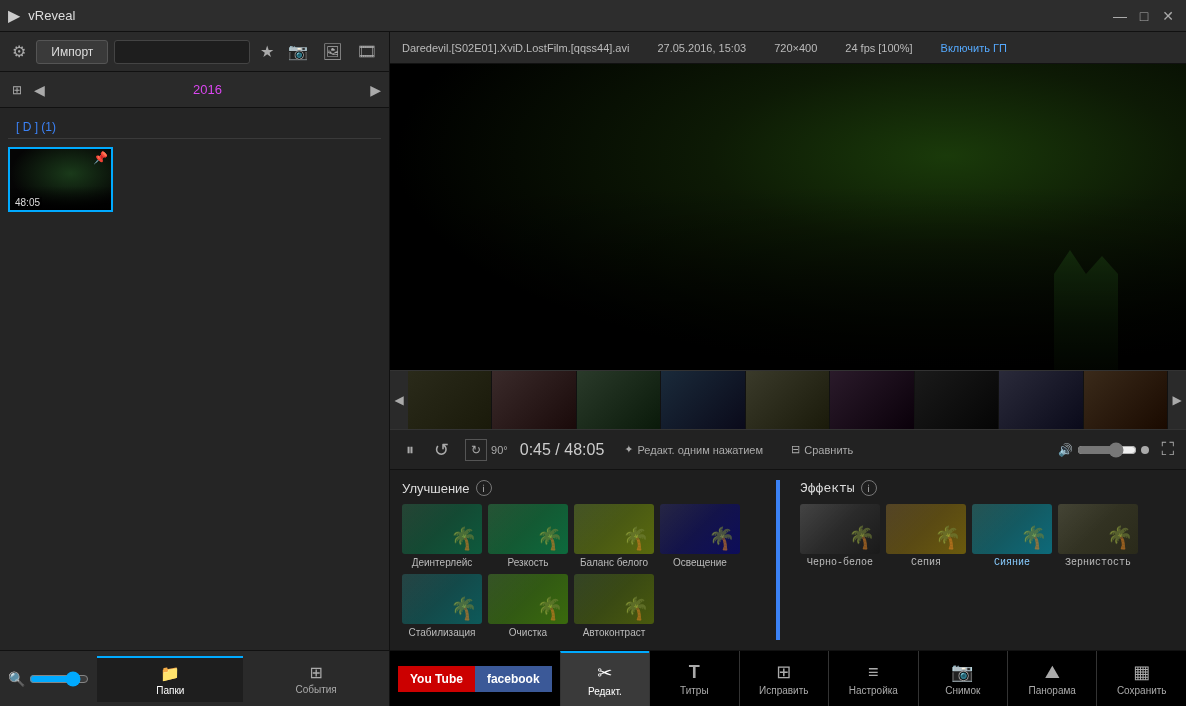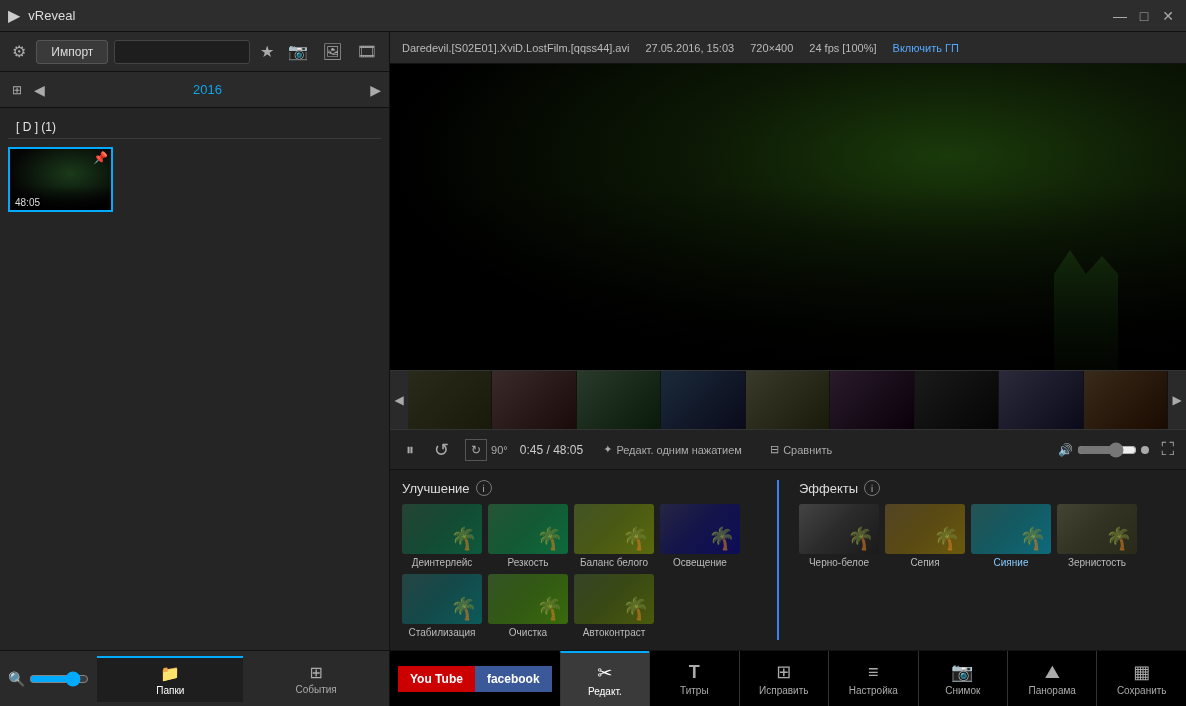--- a/index.html
+++ b/index.html
@@ -113,33 +113,33 @@
     }
     .nav-btn {
       background: none;
       border: none;
       color: #aaa;
       cursor: pointer;
       font-size: 14px;
     }
     .year-label {
       font-size: 13px;
-      color: #0ea5e9;
+      color: #d946ef;
       flex: 1;
       text-align: center;
     }
 
     .sidebar-content {
       flex: 1;
       overflow-y: auto;
       padding: 8px;
     }
     .group-header {
       font-size: 12px;
-      color: #e5e5e5;
+      color: #3b82f6;
       padding: 4px 8px;
       border-bottom: 1px solid #3a3a3a;
       margin-bottom: 8px;
     }
     .thumbnail-grid {
       display: flex;
       flex-wrap: wrap;
       gap: 4px;
     }
     .video-thumb {
@@ -235,21 +235,21 @@
       flex-direction: column;
       background: #1a1a1a;
     }
 
     .video-info-bar {
       height: 32px;
       background: #2a2a2a;
       display: flex;
       align-items: center;
       padding: 0 12px;
-      gap: 16px;
+      gap: 28px;
       border-bottom: 1px solid #111;
       font-size: 11px;
       color: #bbb;
     }
 
     .video-player {
       flex: 1;
       background: #000;
       position: relative;
       min-height: 280px;
@@ -357,21 +357,21 @@
       border: 1px solid #555;
       display: flex;
       align-items: center;
       justify-content: center;
       font-size: 10px;
       color: #aaa;
       cursor: pointer;
     }
     .time-display {
       color: #ccc;
-      font-size: 12px;
+      font-size: 16px;
     }
     .one-click-btn {
       display: flex;
       align-items: center;
       gap: 4px;
       color: #aaa;
       font-size: 11px;
       cursor: pointer;
       padding: 4px 8px;
       background: none;
@@ -413,22 +413,23 @@
       gap: 0;
       padding: 10px 12px;
       height: 180px;
     }
     .effects-panel {
       flex: 1;
       display: flex;
       flex-direction: column;
     }
     .effects-panel + .effects-panel {
-      border-left: 2px solid #3b82f6;
+      border-left: 4px solid #3b82f6;
       padding-left: 20px;
+      font-family: Liberation Mono, monospace;
     }
     .effects-header {
       display: flex;
       align-items: center;
       justify-content: flex-start;
       gap: 6px;
       margin-bottom: 8px;
       font-size: 13px;
       color: #ddd;
     }

